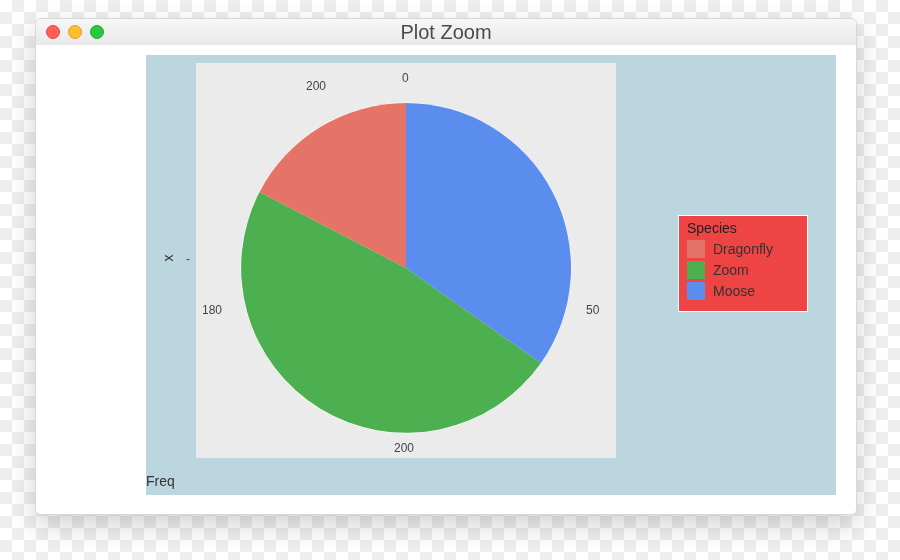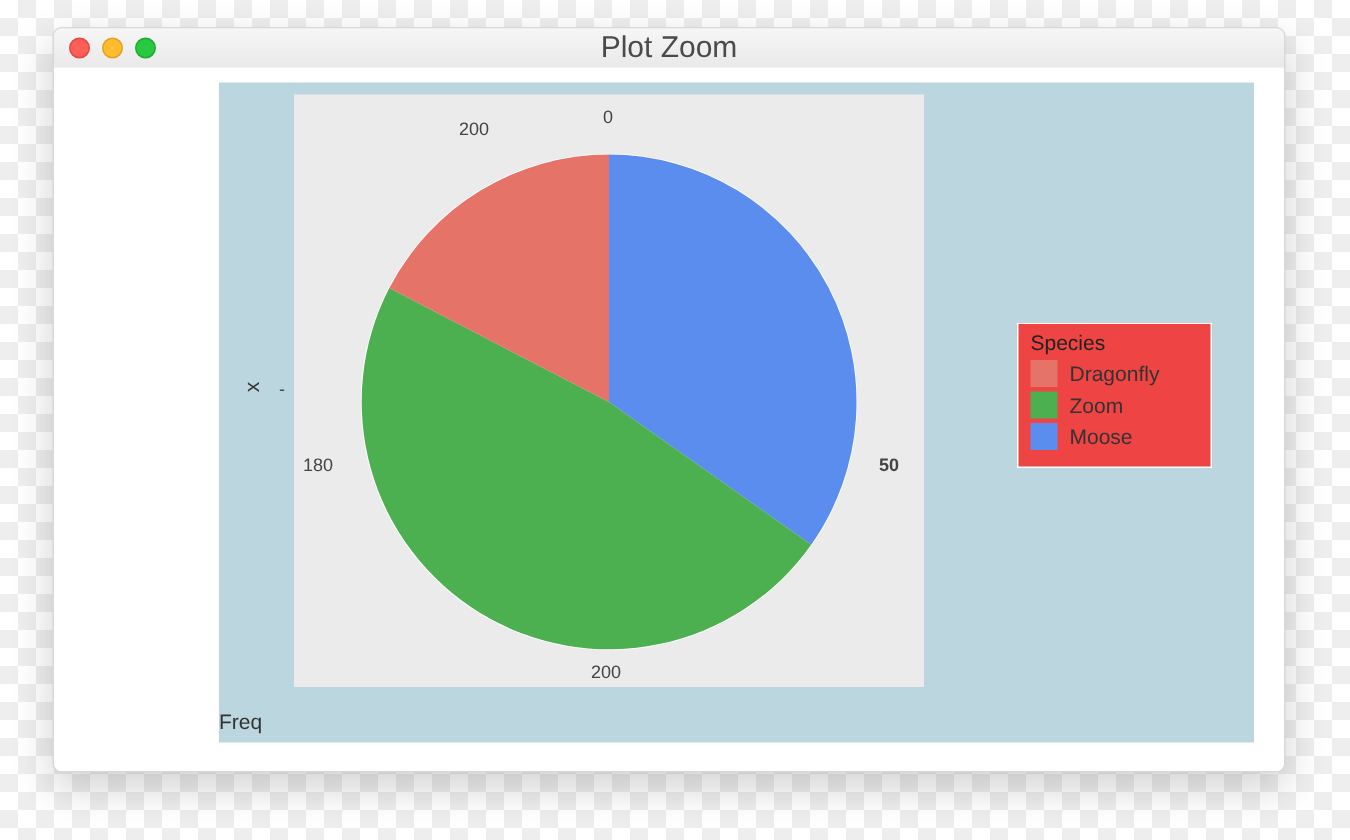--- a/index.html
+++ b/index.html
@@ -183,21 +183,21 @@
 
             <path d="M 0 0 L 0 -165 A 165 165 0 0 1 134.82 95.14 Z" fill="#5b8def"></path>
 
             <path d="M 0 0 L 134.82 95.14 A 165 165 0 0 1 -146.45 -75.93 Z" fill="#4caf50"></path>
 
             <path d="M 0 0 L -146.45 -75.93 A 165 165 0 0 1 0 -165 Z" fill="#e57368"></path>
           </g>
         </svg>
 
         <div class="tick" style="left:206px; top:8px;">0</div>
-        <div class="tick" style="left:390px; top:240px;font-weight:bold;">50</div>
+        <div class="tick" style="left:390px; top:240px;">50</div>
         <div class="tick" style="left:198px; top:378px;">200</div>
         <div class="tick" style="left:6px;   top:240px;">180</div>
         <div class="tick" style="left:110px; top:16px;">200</div>
       </div>
 
       <div class="legend">
         <div class="legend-title">Species</div>
         <div class="legend-row">
           <span class="swatch" style="background:#e57368"></span>
           <span>Dragonfly</span>

